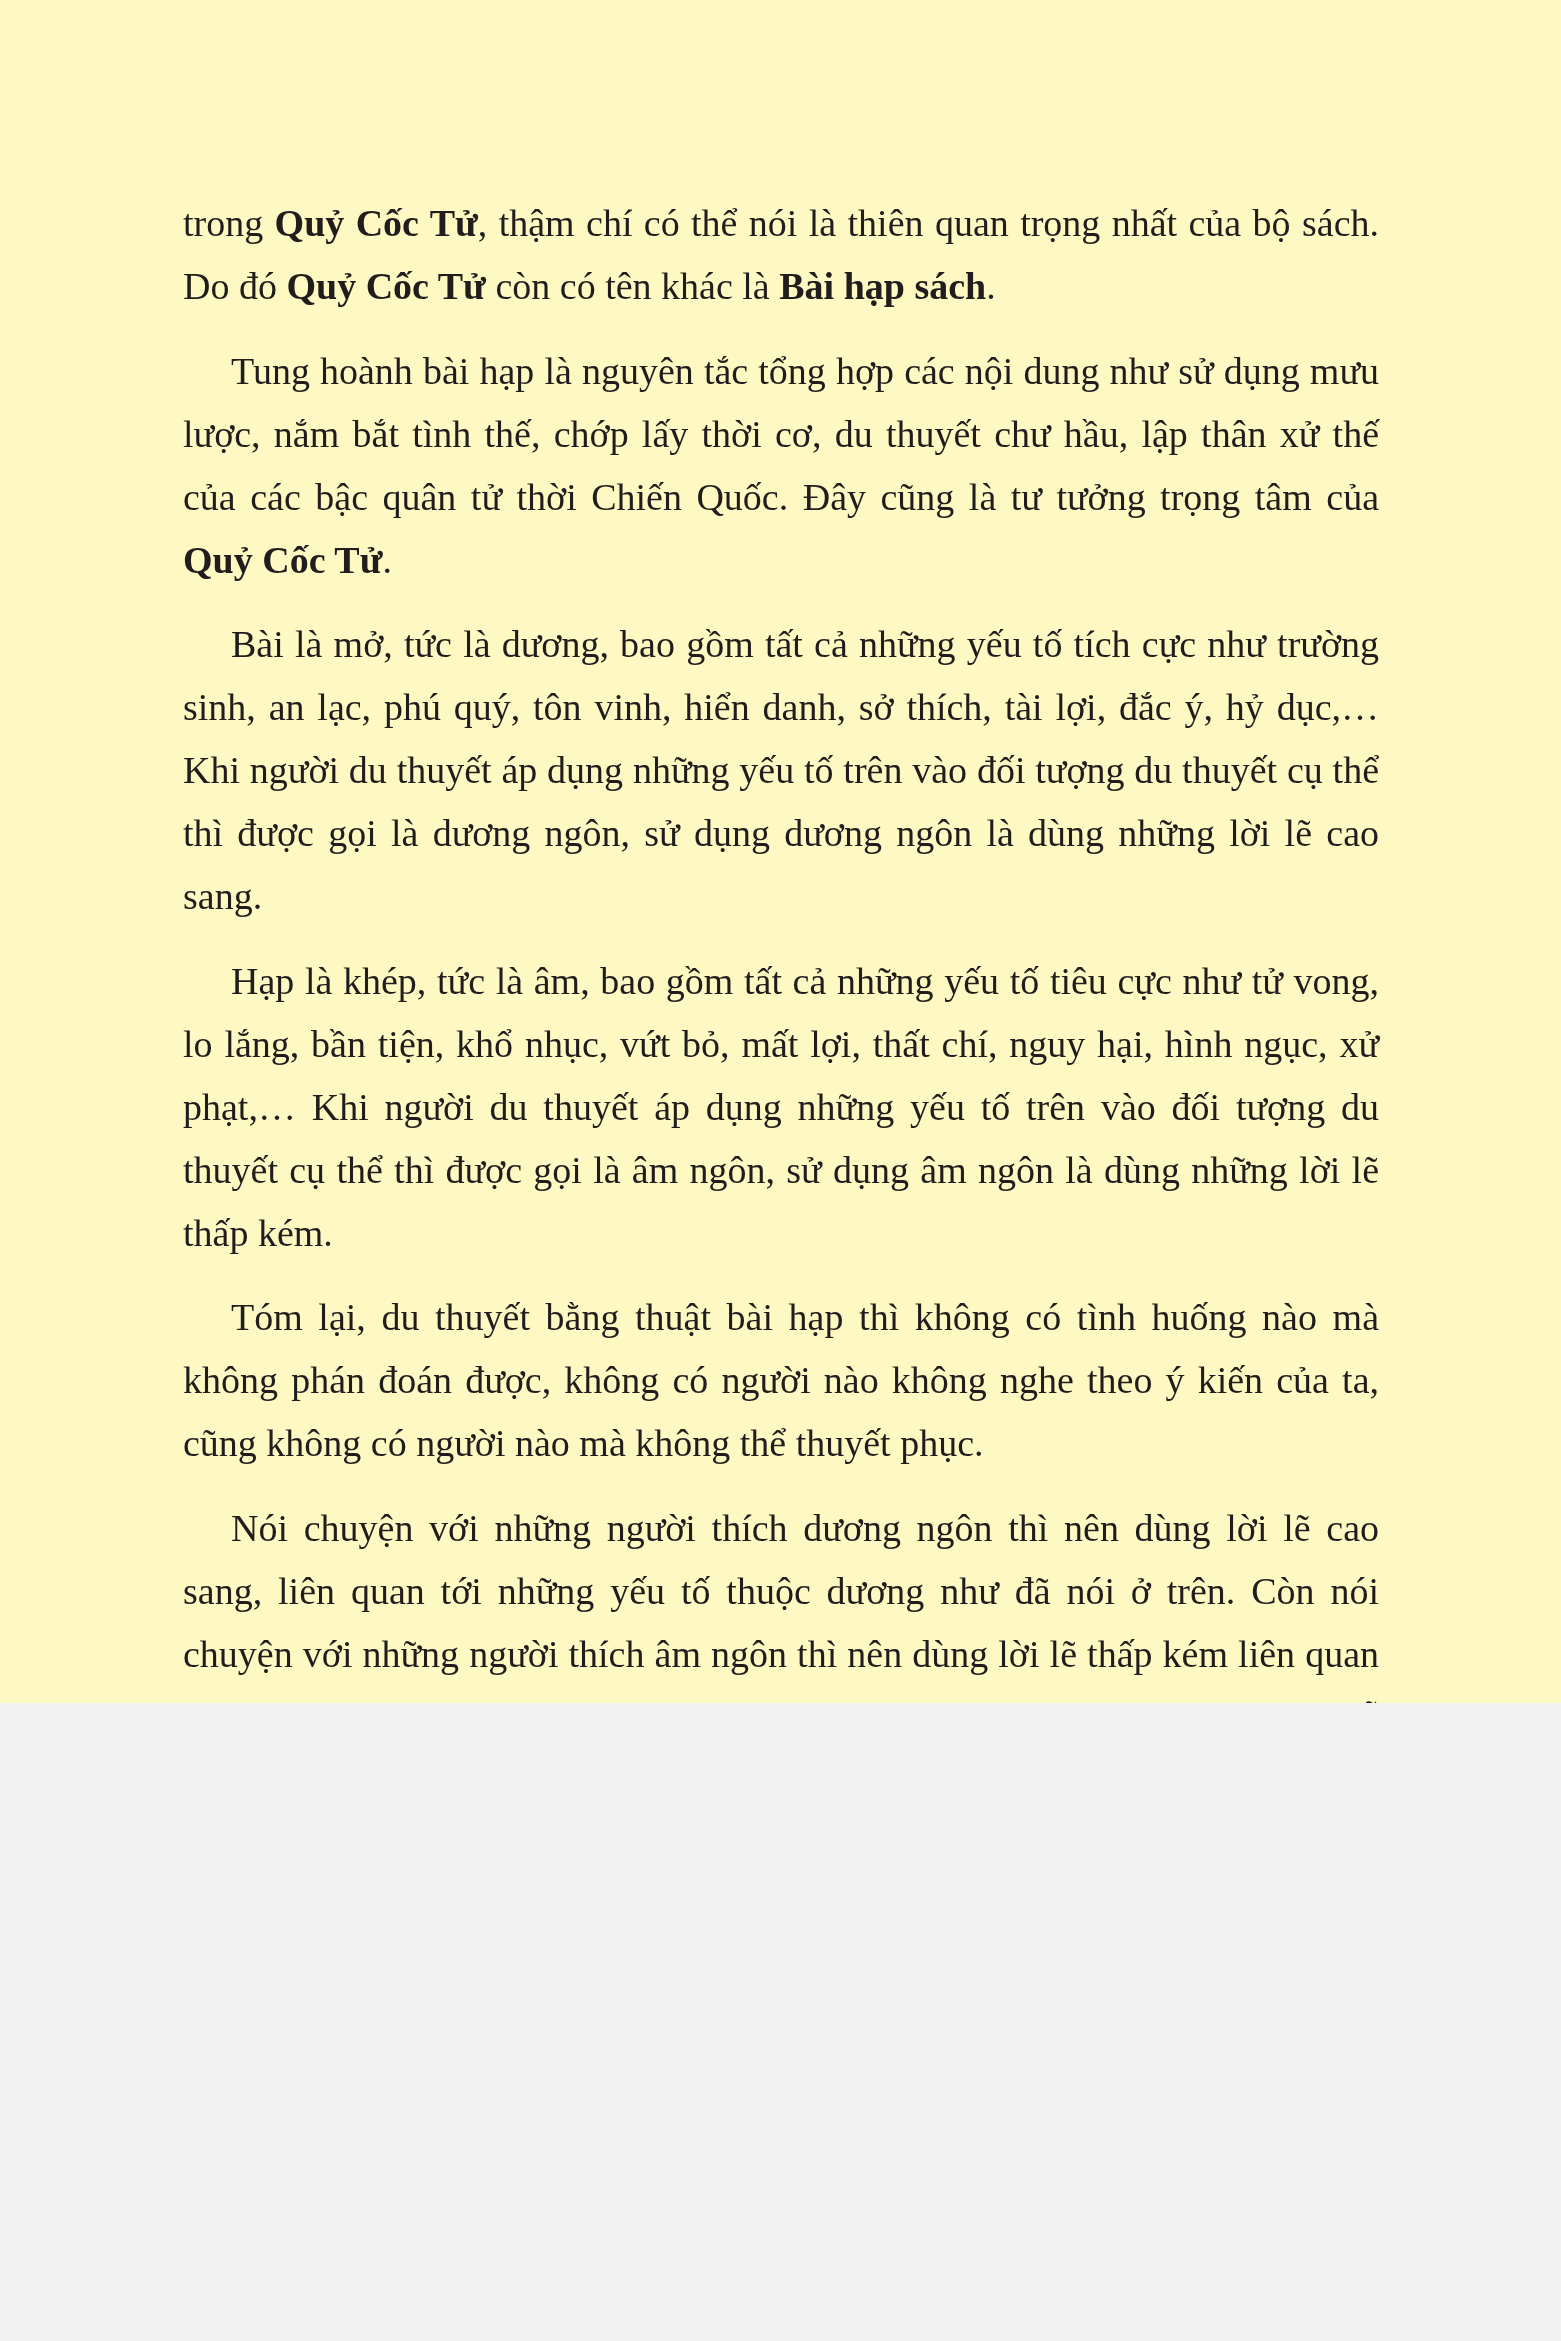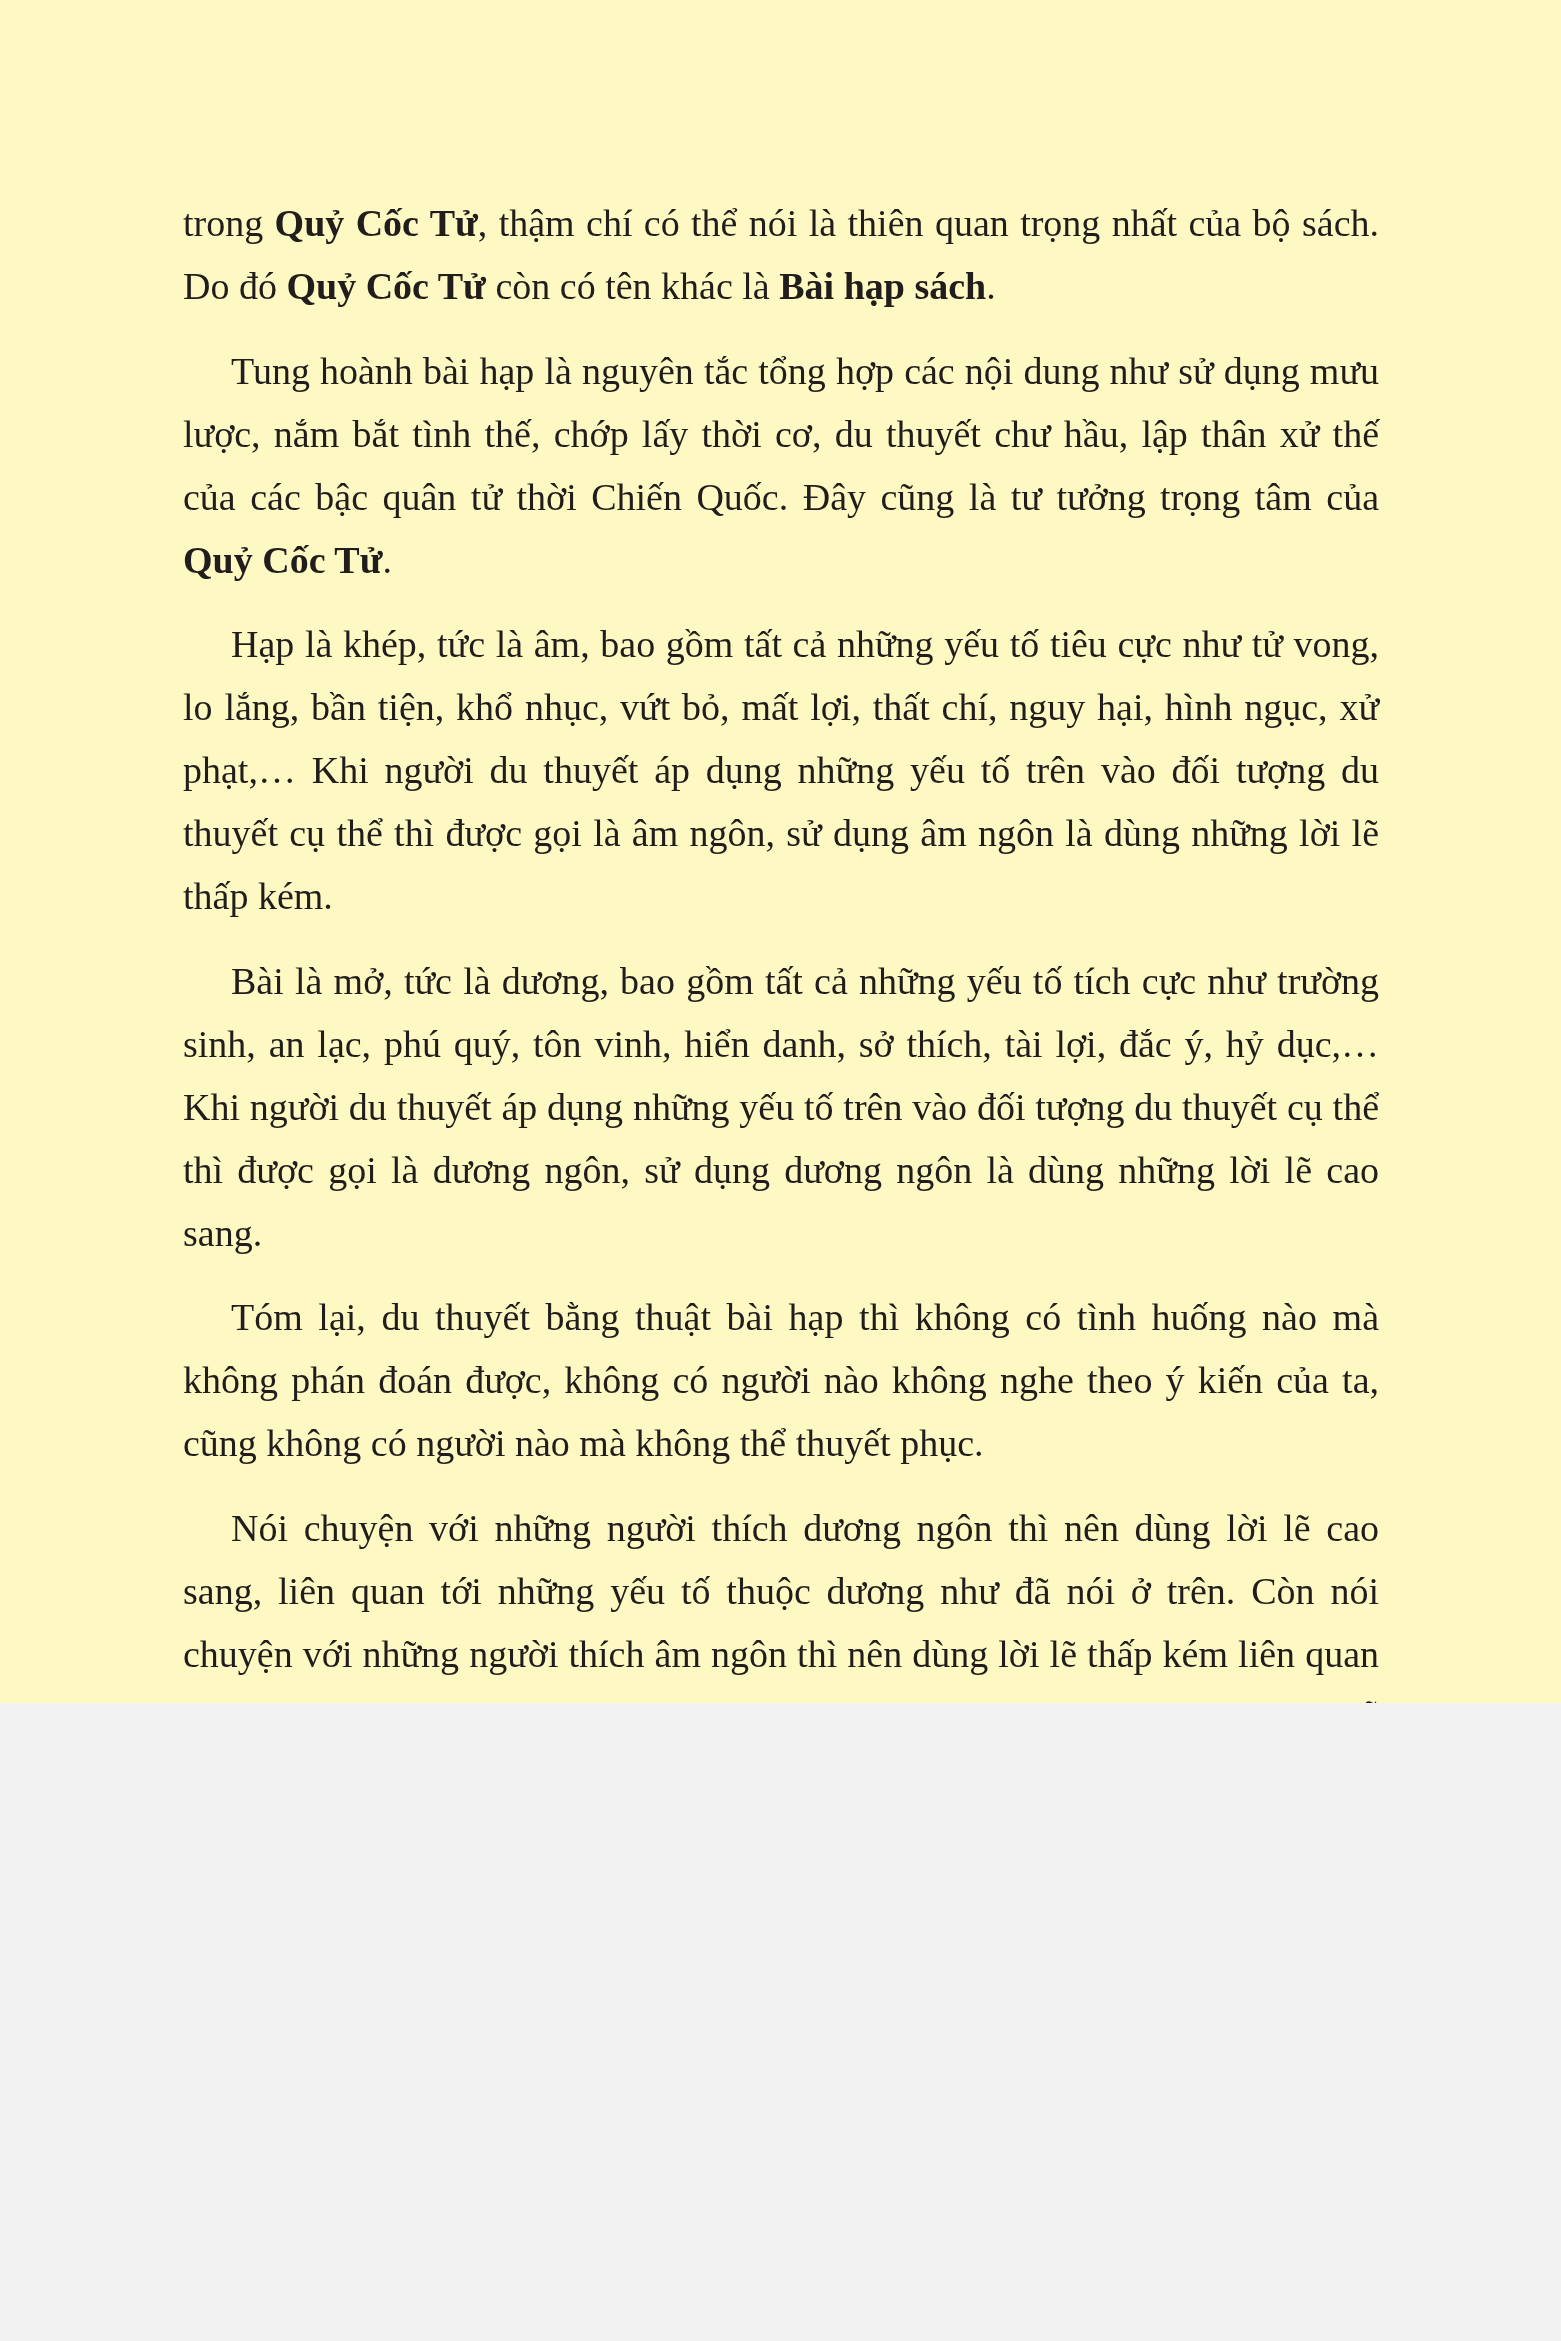--- a/index.html
+++ b/index.html
@@ -69,22 +69,22 @@
   }
 </style>
 </head>
 <body>
 
 <div class="page">
 
   <div class="content" id="content">
       <p class="no-indent"><span>trong </span><b>Quỷ Cốc Tử</b><span>, thậm chí có thể nói là thiên quan trọng nhất của bộ sách. Do đó </span><b>Quỷ Cốc Tử</b><span> còn có tên khác là </span><b>Bài hạp sách</b><span>.</span></p>
       <p><span>Tung hoành bài hạp là nguyên tắc tổng hợp các nội dung như sử dụng mưu lược, nắm bắt tình thế, chớp lấy thời cơ, du thuyết chư hầu, lập thân xử thế của các bậc quân tử thời Chiến Quốc. Đây cũng là tư tưởng trọng tâm của </span><b>Quỷ Cốc Tử</b><span>.</span></p>
+      <p><span>Bài là mở, tức là dương, bao gồm tất cả những yếu tố tích cực như trường sinh, an lạc, phú quý, tôn vinh, hiển danh, sở thích, tài lợi, đắc ý, hỷ dục,… Khi người du thuyết áp dụng những yếu tố trên vào đối tượng du thuyết cụ thể thì được gọi là dương ngôn, sử dụng dương ngôn là dùng những lời lẽ cao sang.</span></p>
       <p><span>Hạp là khép, tức là âm, bao gồm tất cả những yếu tố tiêu cực như tử vong, lo lắng, bần tiện, khổ nhục, vứt bỏ, mất lợi, thất chí, nguy hại, hình ngục, xử phạt,… Khi người du thuyết áp dụng những yếu tố trên vào đối tượng du thuyết cụ thể thì được gọi là âm ngôn, sử dụng âm ngôn là dùng những lời lẽ thấp kém.</span></p>
-      <p><span>Bài là mở, tức là dương, bao gồm tất cả những yếu tố tích cực như trường sinh, an lạc, phú quý, tôn vinh, hiển danh, sở thích, tài lợi, đắc ý, hỷ dục,… Khi người du thuyết áp dụng những yếu tố trên vào đối tượng du thuyết cụ thể thì được gọi là dương ngôn, sử dụng dương ngôn là dùng những lời lẽ cao sang.</span></p>
       <p><span>Tóm lại, du thuyết bằng thuật bài hạp thì không có tình huống nào mà không phán đoán được, không có người nào không nghe theo ý kiến của ta, cũng không có người nào mà không thể thuyết phục.</span></p>
       <p><span>Nói chuyện với những người thích dương ngôn thì nên dùng lời lẽ cao sang, liên quan tới những yếu tố thuộc dương như đã nói ở trên. Còn nói chuyện với những người thích âm ngôn thì nên dùng lời lẽ thấp kém liên quan tới những sự vật thuộc âm như đã nói ở trên. Thông thường thì âm ngôn dễ đánh động kẻ tiểu nhân, còn dương ngôn dễ thuyết phục người quân tử.</span></p>
     </div>
 
   <div class="footer">
     <span class="section">QUYỂN THƯỢNG</span>
     <span class="divider"></span>
     <span class="pagenum">18</span>
   </div>
 

